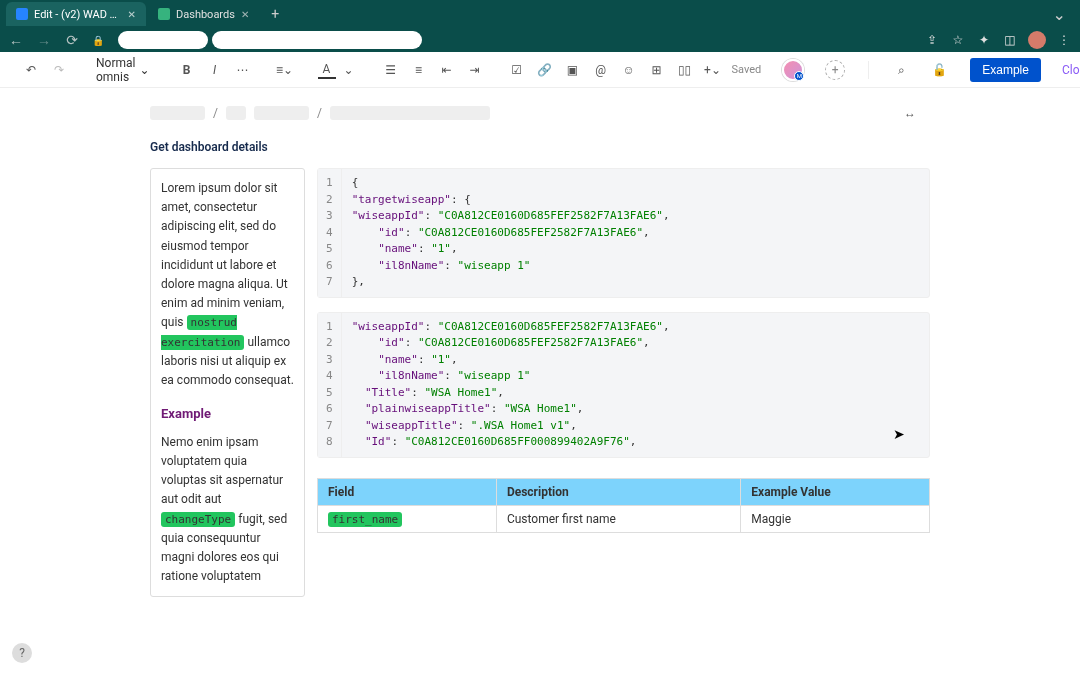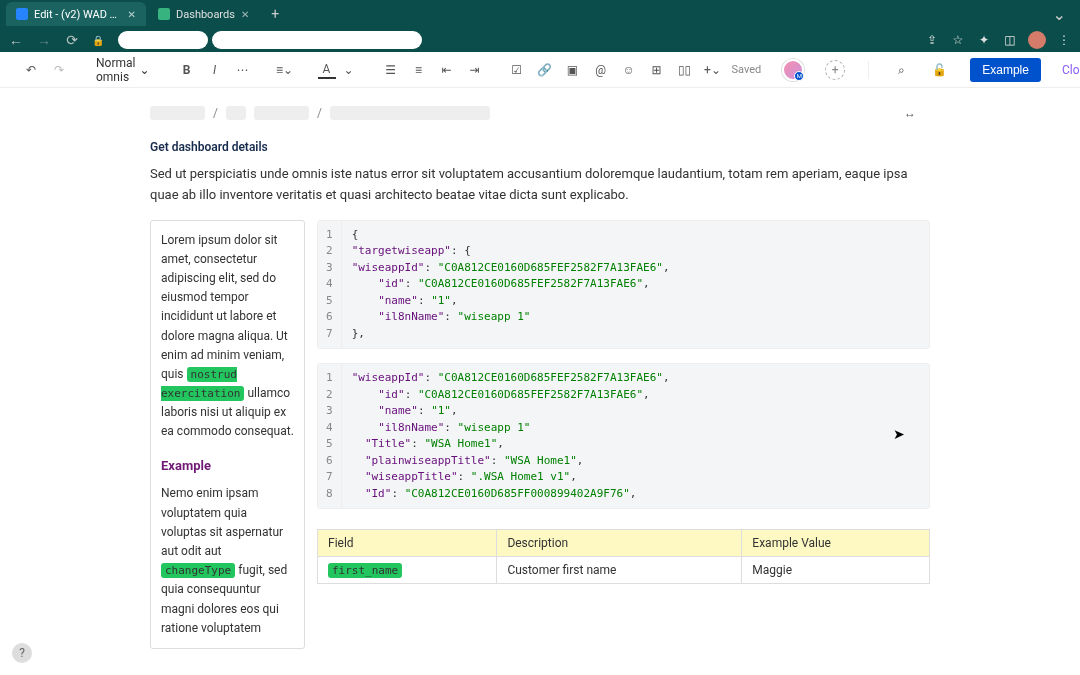--- a/index.html
+++ b/index.html
@@ -59,21 +59,21 @@
 
 .code-block { background: #f4f5f7; border-radius: 3px; border: 1px solid #eee; font-family: Menlo, Consolas, monospace; font-size: 11px; color: #333; display: flex; }
 .gutter { padding: 6px 8px; color: #888; text-align: right; user-select: none; border-right: 1px solid #eee; background: #f4f5f7; }
 .gutter div { line-height: 1.5; }
 .code-lines { padding: 6px 10px; white-space: pre; overflow-x: auto; line-height: 1.5; }
 .tok-key { color: #660e7a; }
 .tok-str { color: #008000; }
 
 .data-table { width: 100%; border-collapse: collapse; margin-top: 6px; font-size: 12px; }
 .data-table th, .data-table td { border: 1px solid #ddd; padding: 6px 10px; text-align: left; color: #333; }
-.data-table th { background: #fef9c3; font-weight: 400; }
+.data-table th { background: #7dd3fc; font-weight: 700; }
 
 .help-btn { position: fixed; bottom: 12px; left: 12px; width: 20px; height: 20px; border-radius: 50%; background: #ddd; color: #666; display: flex; align-items: center; justify-content: center; font-size: 12px; cursor: pointer; }
 
 .cursor-pointer { position: absolute; left: 893px; top: 426px; font-size: 14px; color: #000; pointer-events: none; }
 </style>
 </head>
 <body>
 
 <div class="browser-chrome">
   <div class="tab-strip">
@@ -165,21 +165,20 @@
       <span class="crumb-pill" style="width:55px"></span>
       <span class="crumb-sep">/</span>
       <span class="crumb-pill" style="width:20px"></span>
       <span class="crumb-pill" style="width:55px"></span>
       <span class="crumb-sep">/</span>
       <span class="crumb-pill" style="width:160px"></span>
       <span class="width-toggle">↔</span>
     </div>
 
     <h2 class="section-h">Get dashboard details</h2>
-    <p class="para">Sed ut perspiciatis unde omnis iste natus error sit voluptatem accusantium doloremque laudantium, totam rem aperiam, eaque ipsa quae ab illo inventore veritatis et quasi architecto beatae vitae dicta sunt explicabo.</p>
 
     <div class="two-col">
       <div class="col-left">
         <p>
           <span>Lorem ipsum dolor sit amet, consectetur adipiscing elit, sed do eiusmod tempor incididunt ut labore et dolore magna aliqua. Ut enim ad minim veniam, quis </span><span class="inline-code">nostrud exercitation</span><span> ullamco laboris nisi ut aliquip ex ea commodo consequat.</span>
         </p>
         <div class="sub-h">Example</div>
         <p>
           <span>Nemo enim ipsam voluptatem quia voluptas sit aspernatur aut odit aut </span><span class="inline-code">changeType</span><span> fugit, sed quia consequuntur magni dolores eos qui ratione voluptatem </span>
           

